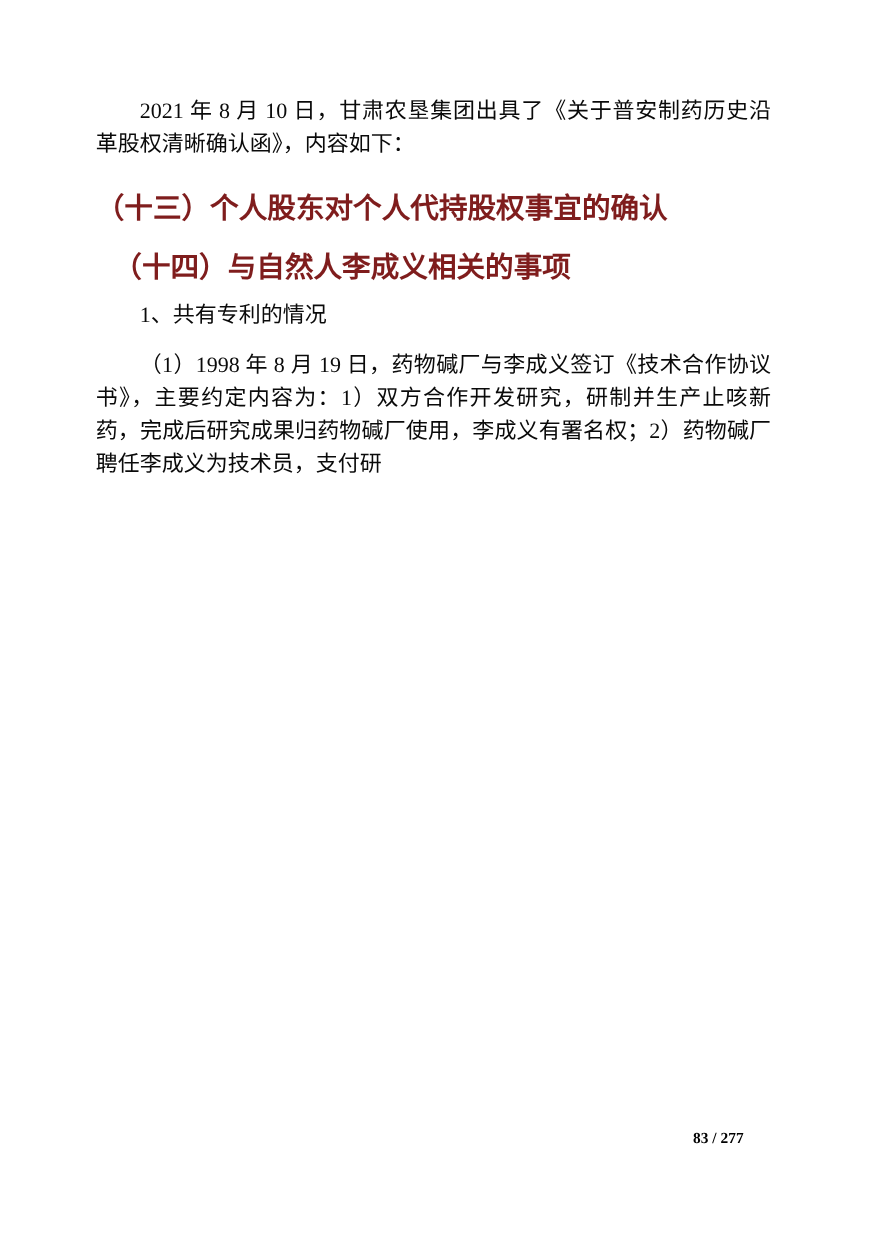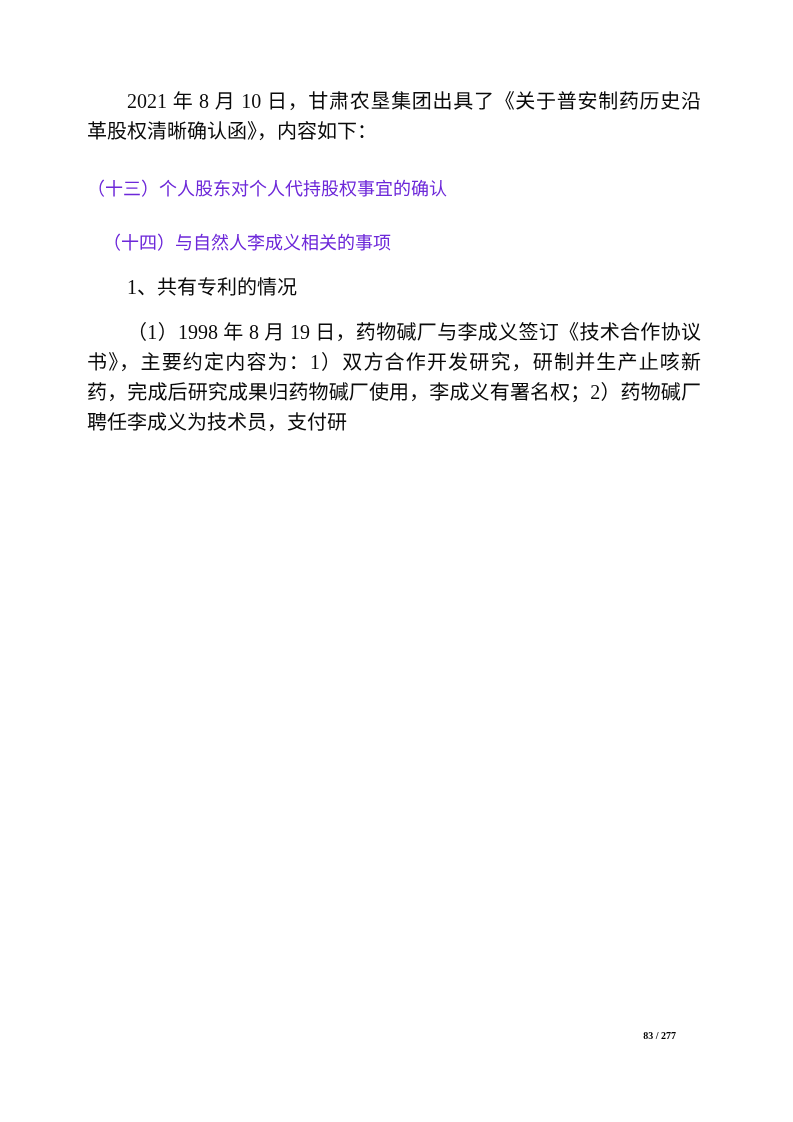--- a/index.html
+++ b/index.html
@@ -26,36 +26,36 @@
     font-size: 20px;
     line-height: 30px;
     color: #0a0a0a;
     text-align: justify;
     text-justify: inter-character;
     text-indent: 2em;
     margin: 0 0 15px 0;
   }
   .heading {
     font-family: "Liberation Sans", "DejaVu Sans", sans-serif;
-    font-weight: 400;
-    font-size: 18px;
+    font-weight: 700;
+    font-size: 26px;
     line-height: 34px;
-    color: #6d28d9;
+    color: #7f1d1d;
     margin: 0;
     text-indent: 0;
   }
   .heading-13 { margin: 26px 0 20px 0; }
   .heading-14 { margin: 16px 0 12px 16px; }
   .page-number {
     position: absolute;
     top: 1028px;
     right: 117px;
     font-family: "Liberation Serif", "DejaVu Serif", serif;
     font-weight: 700;
-    font-size: 10px;
+    font-size: 14px;
     line-height: 16px;
     color: #000000;
   }
 </style>
 </head>
 <body>
 
 <div class="page">
   <div class="content">
 

